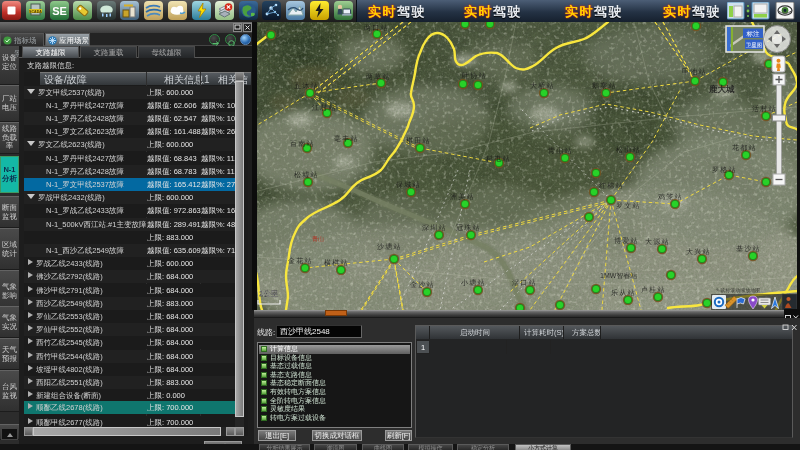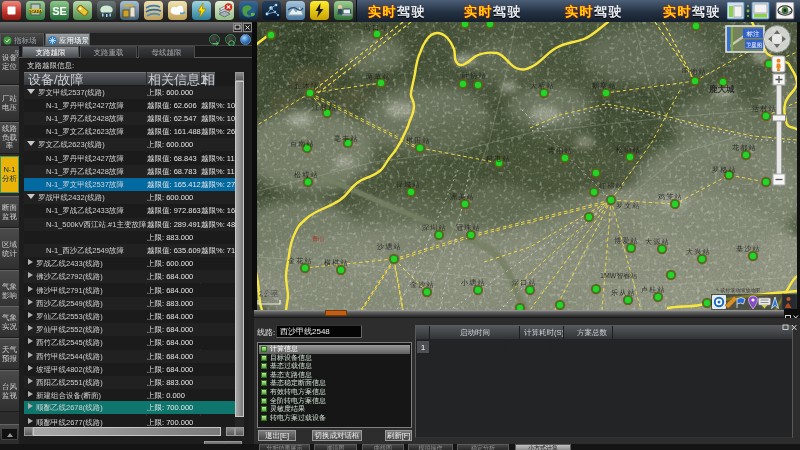--- a/index.html
+++ b/index.html
@@ -10,38 +10,38 @@
 #tbar{left:0;top:0;width:800px;height:22px;background:linear-gradient(#565656,#2b2b2b 60%,#1c1c1c)}
 .ico{position:absolute;top:1px;width:19px;height:19px;border-radius:4px}
 #navtabs{left:356px;top:0;width:448px;height:22px;background:linear-gradient(#4c5e76,#243244 55%,#16202e);border-left:1px solid #0a0f16}
 .ntab{position:absolute;top:3px;height:16px;font-size:13px;font-weight:bold;letter-spacing:1.5px;white-space:nowrap}
 .ntab .r{color:#ffd400;text-shadow:0 0 2px #d22,0 0 1px #f40}
 .ntab .w{color:#e9edf2;text-shadow:0 1px 1px #000}
 
 #lstrip{left:0;top:22px;width:19px;height:428px;background:#2c2c2c}
 .lseg{position:absolute;left:0;width:19px;color:#cfcfcf;font-size:7.5px;line-height:8.5px;
 text-align:center;background:linear-gradient(#4a4a4a,#303030);border-top:1px solid #636363;border-bottom:1px solid #1c1c1c}
-.lseg.on{background:#eab308;color:#0d2f4f;border:1px solid #3f9a63;font-weight:normal}
+.lseg.on{background:#14b8a6;color:#0d2f4f;border:1px solid #3f9a63;font-weight:bold}
 
 #lpanel{left:19px;top:22px;width:235px;height:428px;background:#1d1d1d}
 .wbtn{position:absolute;top:1px;width:9px;height:9px;background:#222;border:1px solid #888;color:#ddd;
 font-size:7px;line-height:7px;text-align:center}
 .mtab{position:absolute;top:11px;height:13px;font-size:7.5px;line-height:13px;color:#9aa0a4;
 background:linear-gradient(#4a4a4a,#2c2c2c);border:1px solid #555;border-bottom:none;padding-left:13px}
 .mtab.on{background:linear-gradient(#9aa2a8,#565c60);color:#fff}
 .cbtn{position:absolute;top:12px;width:11px;height:11px;border-radius:50%}
 .stab{position:absolute;top:24px;height:12px;font-size:7.5px;line-height:12px;color:#a8a8a8;text-align:center;
 background:linear-gradient(#3a3d40,#242628);border:1px solid #4a4a4a;border-bottom:none}
 .stab.on{background:linear-gradient(#868c92,#44484c);color:#fff}
 #subbar{left:0px;top:24px;width:235px;height:12px;border-bottom:1px solid #5a5a5a;background:#1a1a1a}
 #tinfo{left:8px;top:39px;font-size:7.5px;color:#d8d8d8}
 
 #ltable{left:5px;top:50px;width:224px;height:364px;background:#1b1b1b}
-#lthead{left:0;top:0;width:191px;height:13px;background:linear-gradient(#565b60,#33373a);border-top:1px solid #777;
-font-size:13px;color:#ccd0d4;line-height:13px}
+#lthead{left:16px;top:0;width:211px;height:13px;background:linear-gradient(#565b60,#33373a);border-top:1px solid #777;
+font-size:10px;color:#ccd0d4;line-height:13px}
 .hsep{position:absolute;top:0;width:1px;height:364px;background:#2e2e2e}
 .trow{position:absolute;left:0;width:211px;height:13.2px;font-size:7.5px;color:#d2d2d2;line-height:13.2px;white-space:nowrap;overflow:hidden}
 .trow .c1{position:absolute;left:0;width:122px;overflow:hidden}
 .trow .c2{position:absolute;left:123px;width:53px;color:#e6e6e6}
 .trow .c3{position:absolute;left:177px;width:34px;color:#e6e6e6;overflow:hidden}
 .arr{display:inline-block;width:0;height:0;vertical-align:1px;margin-right:3px}
 .arr.d{border-left:4px solid transparent;border-right:4px solid transparent;border-top:5px solid #c8c8c8}
 .arr.r{border-top:3.5px solid transparent;border-bottom:3.5px solid transparent;border-left:5px solid #b0b0b0}
 
 .sb{position:absolute;background:#262626}
@@ -718,21 +718,21 @@
         <div class="litem" style="top:70.8px"><span class="gic"></span>转电方案过载设备</div>
       </div>
       <div class="btn" style="left:4px;top:112px;width:38px;height:11px;line-height:10px">退出[E]</div>
       <div class="btn" style="left:58px;top:112px;width:50px;height:11px;line-height:10px">切换成对话框</div>
       <div class="btn" style="left:131px;top:112px;width:27px;height:11px;line-height:10px">刷新[F]</div>
       <div class="abs" id="rtable">
         <div id="rthead">
           <span class="rcell" style="left:0;width:14px;height:13px;background:linear-gradient(#54585c,#303336)"></span>
           <span class="rcell" style="left:15px;width:89px;text-align:center">启动时间</span>
           <span class="rcell" style="left:105px;width:43px;padding-left:3px">计算耗时(S)</span>
-          <span class="rcell" style="left:161px;width:36px;padding-left:0">方案总数</span>
+          <span class="rcell" style="left:149px;width:36px;padding-left:7px">方案总数</span>
         </div>
         <div class="abs" style="left:0;top:14px;width:14px;height:14px;background:#4c5053;border:1px solid #222;color:#fff;font-size:7.5px;text-align:center;line-height:14px">1</div>
         <div class="abs" style="left:90px;top:14px;width:1px;height:14px;background:#222"></div>
         <div class="abs" style="left:134px;top:14px;width:1px;height:14px;background:#222"></div>
       </div>
       <div class="abs" style="left:528px;top:0px;width:16px;height:8px"><svg width="16" height="8">
           <rect x="1" y="1" width="5" height="4.5" fill="none" stroke="#d8d8d8" stroke-width="0.9"></rect>
           <path d="M10 1 L14.5 6 M14.5 1 L10 6" stroke="#d8d8d8" stroke-width="1"></path>
         </svg></div>
     </div>

